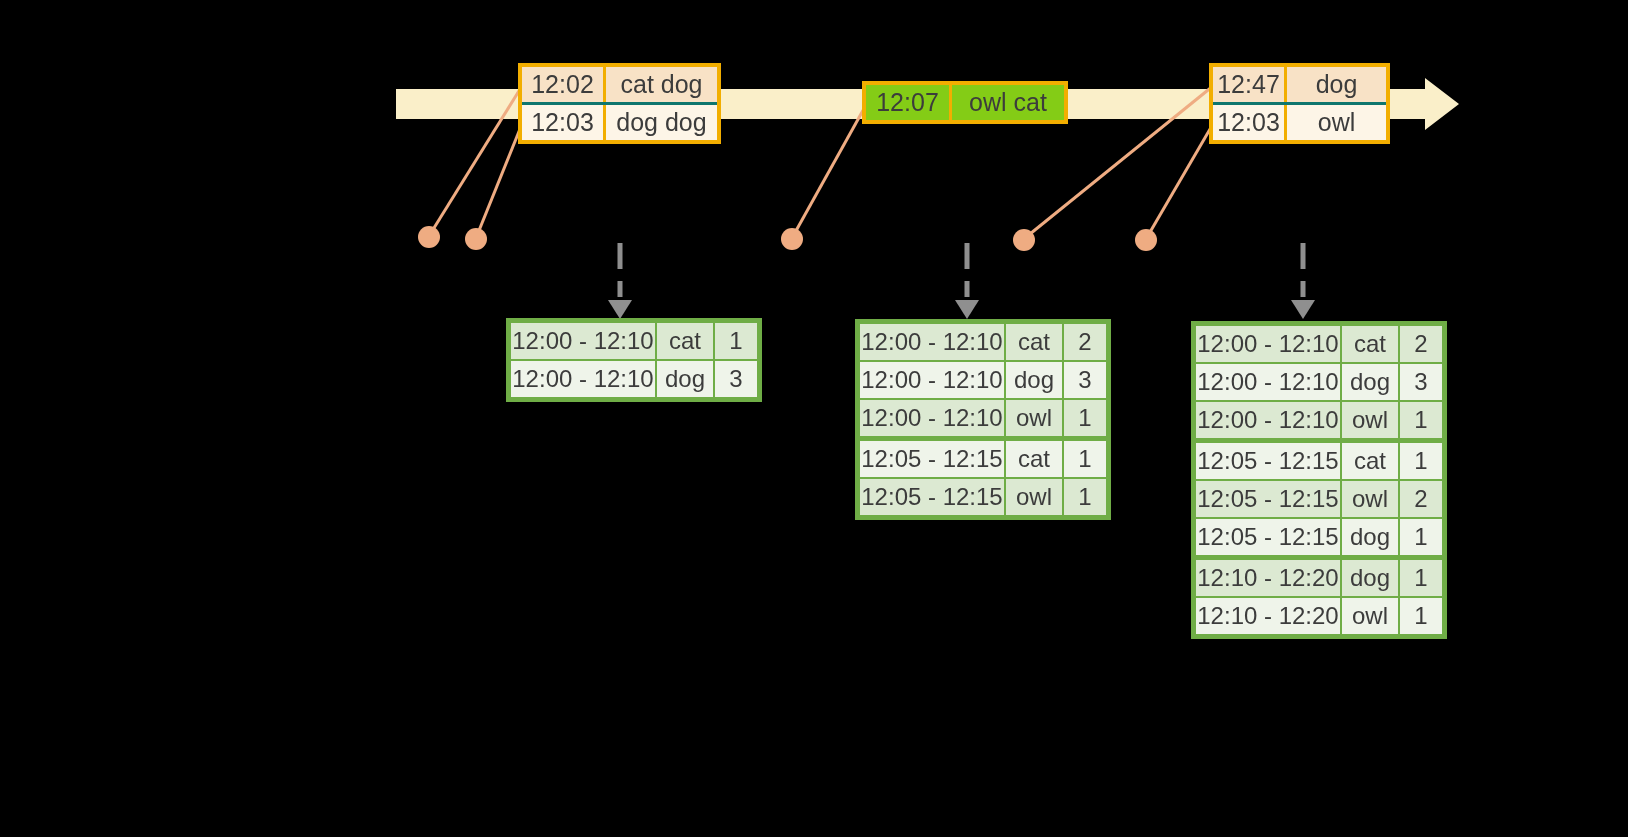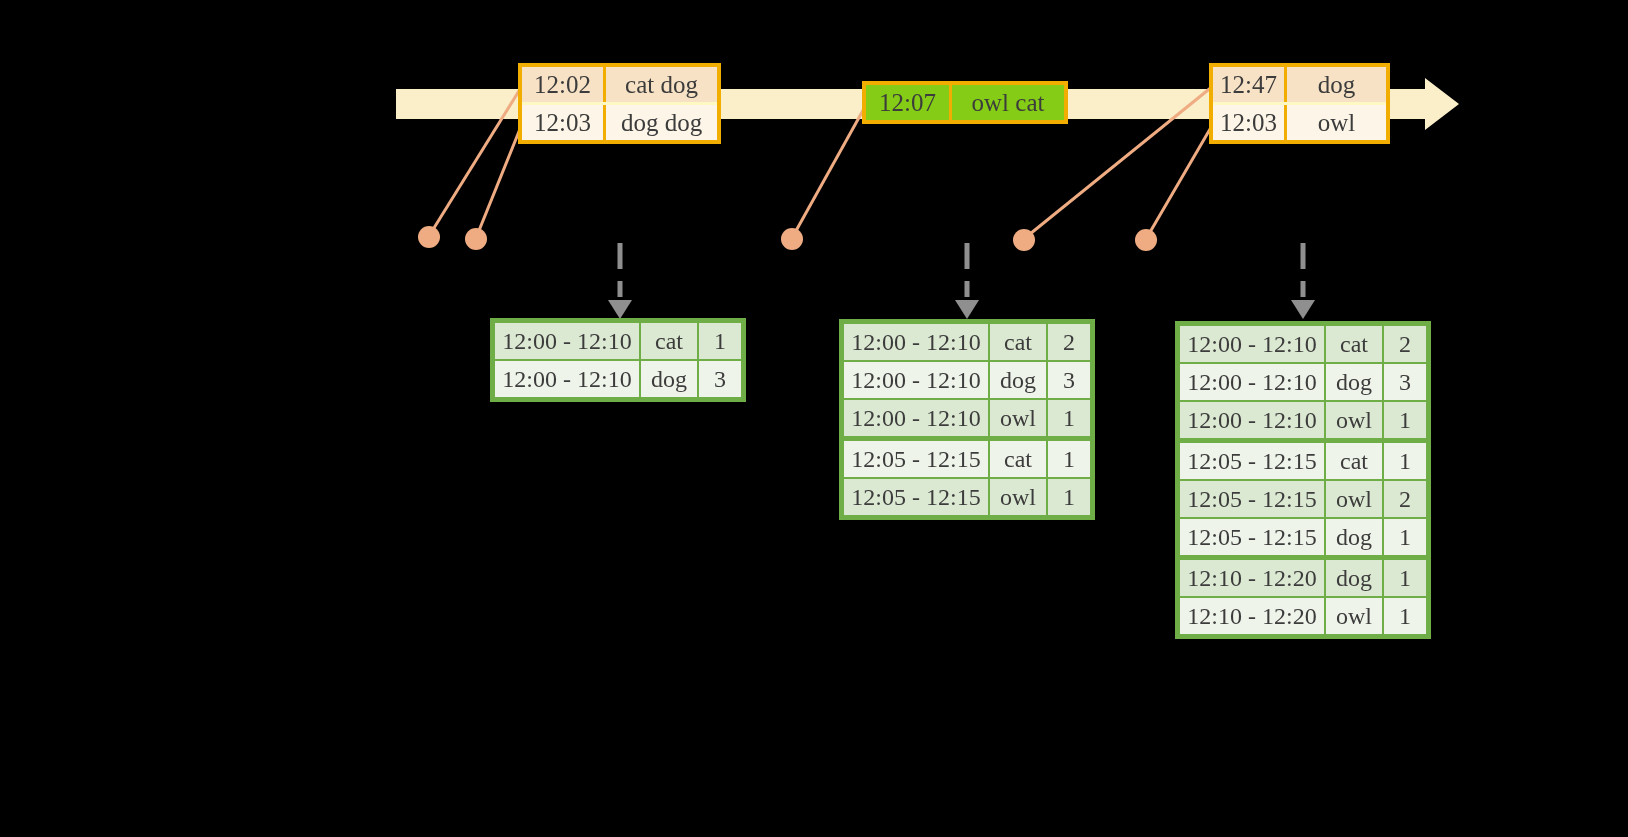--- a/index.html
+++ b/index.html
@@ -1,38 +1,38 @@
 <!DOCTYPE html>
 <html><head>
 <meta charset="utf-8">
 <style>
   html,body{margin:0;padding:0;background:#000;}
   .canvas{
     position:relative;width:1484px;height:837px;background:#000;overflow:hidden;
-    font-family:Liberation Serif, serif;color:#3c3c3c;
+    font-family:Liberation Sans, sans-serif;color:#3c3c3c;
   }
   .layer{position:absolute;left:0;top:0;width:1628px;height:837px;}
 
   
   .event-table{
     position:absolute;border:4px solid #f2ae00;background:#f2ae00;
     font-size:25px;line-height:35px;
   }
   .event-table .trow{display:grid;grid-template-columns:var(--tcol) 1fr;height:35px;}
-  .event-table .trow + .trow{border-top:3px solid #fef9c3;}
+  .event-table .trow + .trow{border-top:3px solid #0f766e;}
   .event-table .tcell{text-align:center;height:35px;overflow:hidden;}
   .event-table .tcell.col-time{border-right:3px solid #f2ae00;}
   .event-table .trow:nth-child(odd) .tcell{background:#f8e2c6;}
   .event-table .trow:nth-child(even) .tcell{background:#fdf5e7;}
   .event-table.single .trow .tcell{background:#84cc16;}
 
   
   .result-table{
     position:absolute;border:5px solid #6fad46;background:#4c1d95;
-    font-size:24px;line-height:36px;width:246px;
+    font-size:24px;line-height:36px;width:246px;margin-left:16px;
   }
   .result-table .trow{display:grid;grid-template-columns:144px 56px 42px;height:36px;column-gap:2px;background:#6fad46;}
   .result-table .trow + .trow{border-top:2px solid #6fad46;}
   .result-table .trow.sep{border-top-width:5px;}
   .result-table .tcell{text-align:center;height:36px;overflow:hidden;}
   .result-table .trow:nth-child(odd) .tcell{background:#dce9d2;}
   .result-table .trow:nth-child(even) .tcell{background:#eff4ea;}
 </style>
 </head>
 <body>

